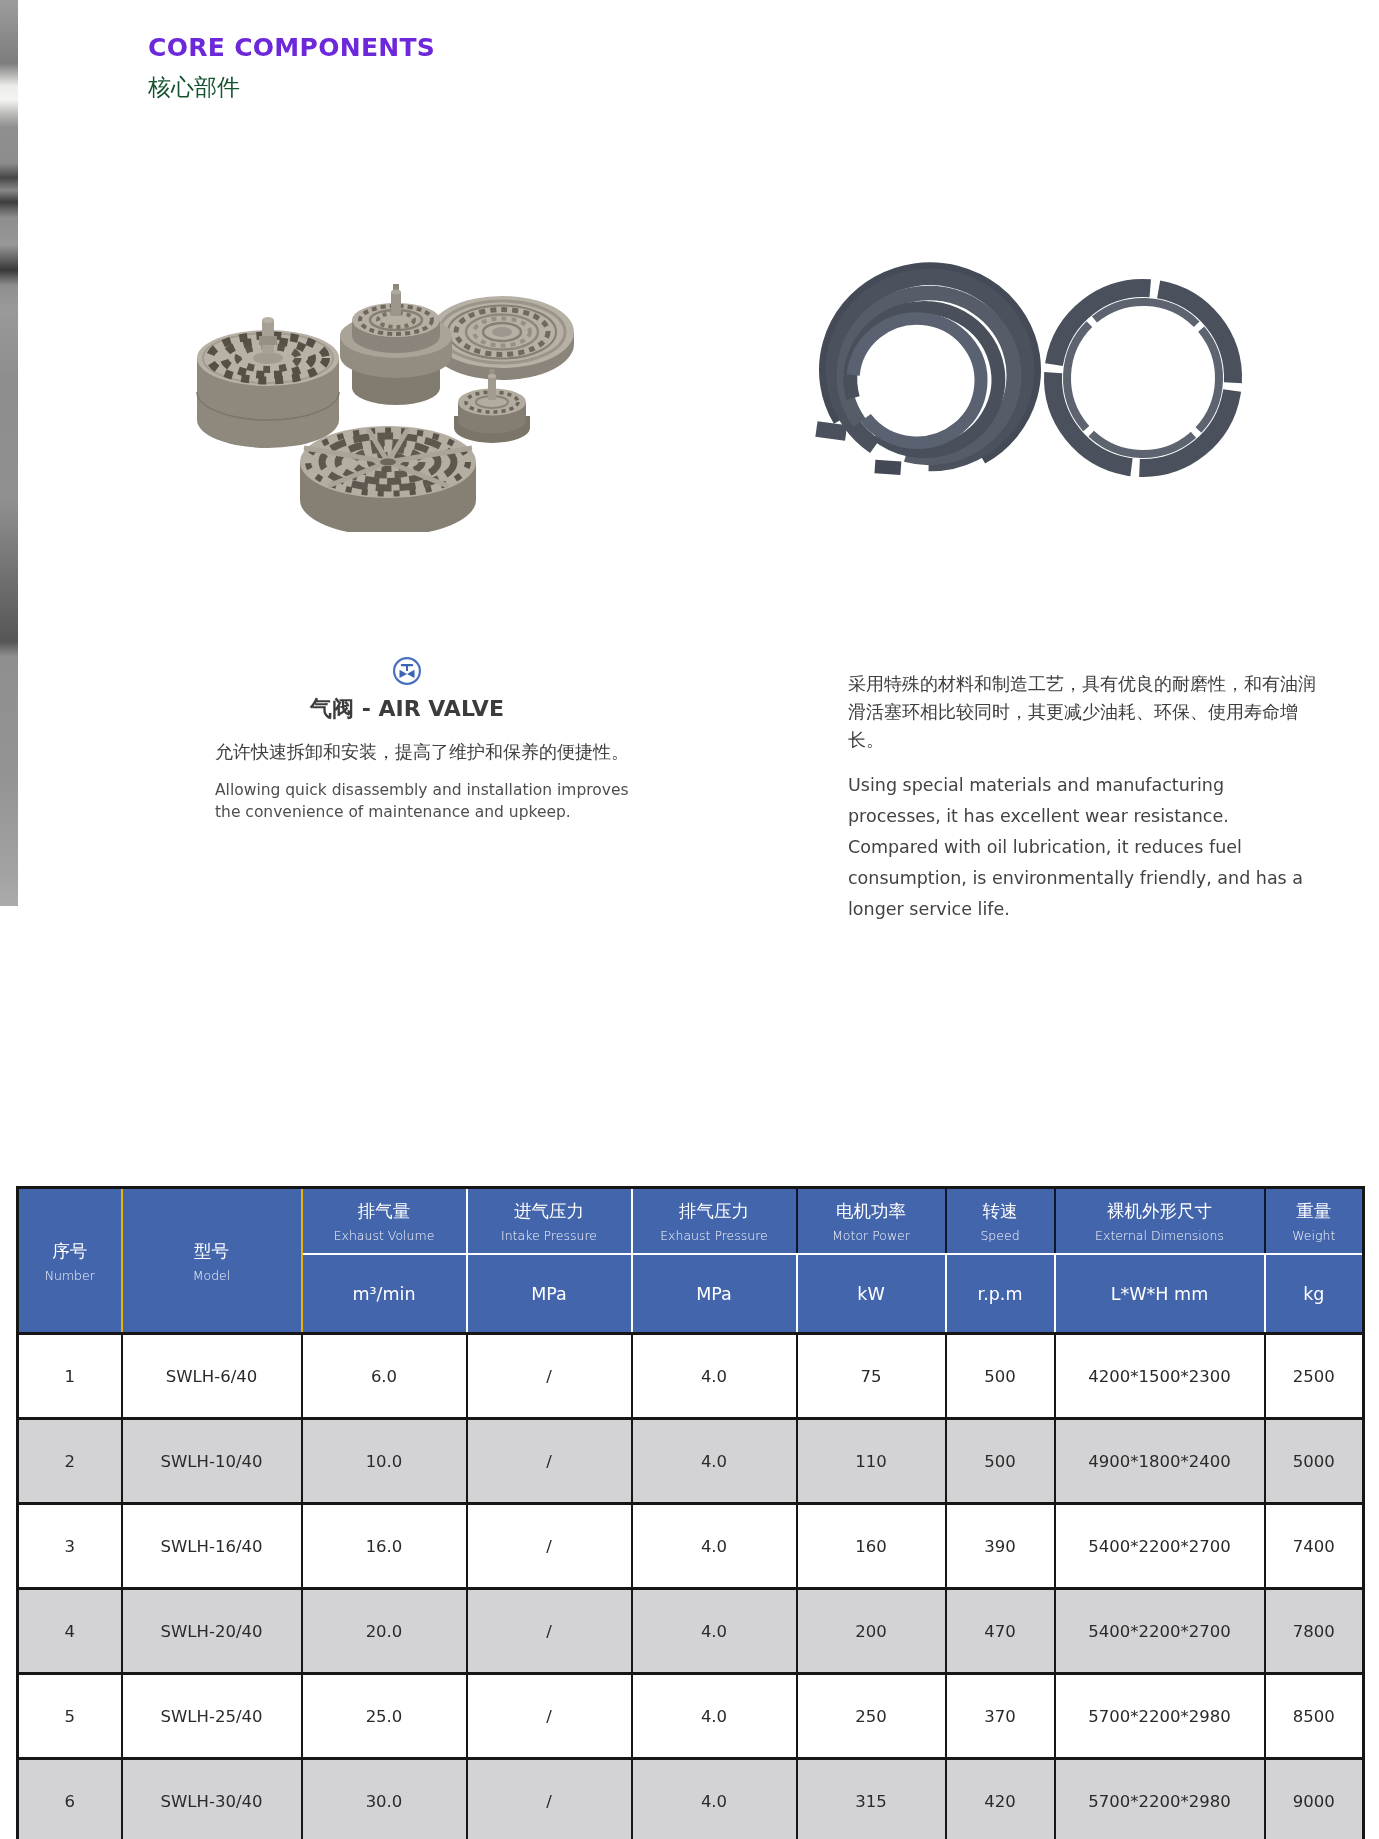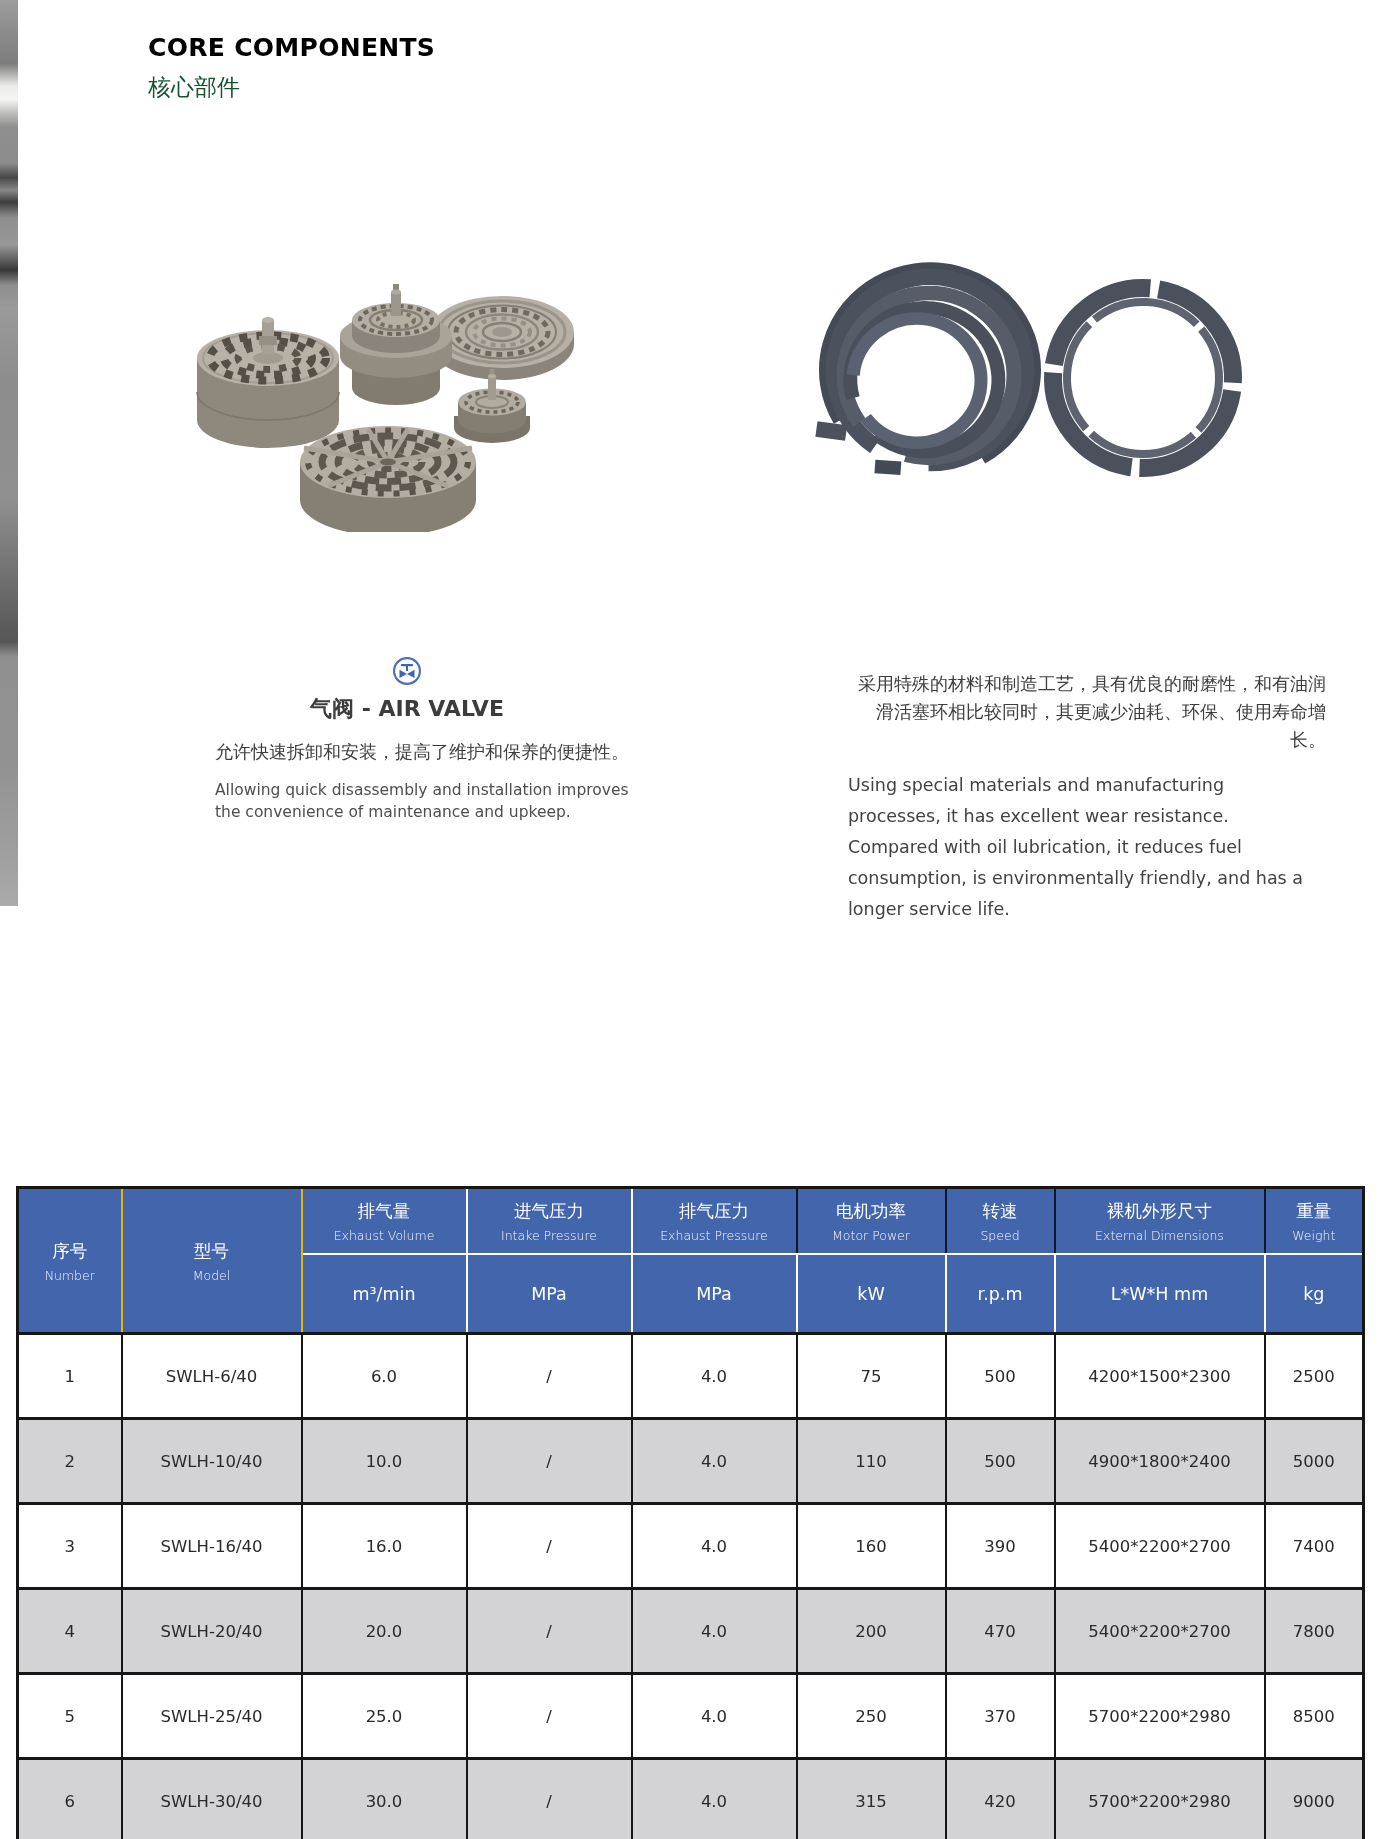--- a/index.html
+++ b/index.html
@@ -10,35 +10,35 @@
   .photo-strip {
     position:absolute; left:0; top:0; width:18px; height:906px;
     background:linear-gradient(180deg,
       #9d9d9d 0%, #8a8a8a 4%, #7d7d7d 7%, #ececea 9.5%, #f4f4f2 11%, #bdbdbb 12.5%,
       #8f8f8f 14%, #8c8c8c 18%, #474747 19.6%, #888888 21%, #3d3d3d 22.3%, #8d8d8d 24%,
       #989898 27%, #383838 29.8%, #8e8e8e 31.5%, #9a9a9a 34%, #8d8d8d 42%,
       #909090 55%, #565656 70.8%, #8f8f8f 72.5%, #939393 85%, #a2a2a2 96%, #ababab 100%);
   }
 
   .page-header { position:absolute; left:148px; top:33px; }
-  .title-en { color:#000000; font-size:25px; font-weight:700; letter-spacing:.3px; }
+  .title-en { color:#6d28d9; font-size:25px; font-weight:700; letter-spacing:.3px; }
   .title-zh { color:#14532d; font-size:23px; font-weight:500; margin-top:10px; }
 
   .img-box { position:absolute; }
   .img-box svg { display:block; }
 
   .feature { position:absolute; }
   .feature-head { display:flex; align-items:center; gap:4px;flex-direction:column; }
   .feature-title { font-size:22px; color:#3c3c3c; font-weight:600; }
   .feature p { margin:0; }
   .desc-zh { margin-left:43px !important; margin-top:14px !important; font-size:18px; color:#3e3e3e; line-height:28px; }
   .desc-en { margin-left:43px !important; font-size:15.5px; color:#4e4e4e; line-height:22px; }
   .feature-right .desc-en { font-size:17.5px; color:#424242; line-height:31px; }
   .feature-left  .desc-en { margin-top:13px !important; width:420px; }
-  .feature-right .desc-zh { width:478px;text-align:right; }
+  .feature-right .desc-zh { width:478px; }
   .feature-right .desc-en { margin-top:16px !important; width:462px; }
 
   .section-heading { position:absolute; left:15px; top:1093px; display:flex; align-items:center; }
   .section-bullet { width:14px; height:14px; background:#3f63ae; margin-right:21px; }
   .section-title { color:#3a63b0; font-size:21.5px; font-weight:600; letter-spacing:.2px; }
 
   
   .tbl-wrap { position:absolute; left:16px; top:1186px; }
   table { border-collapse:collapse; table-layout:fixed; width:1346px;
           border:3px solid #161616; border-bottom:5px solid #2e2e2e; }

